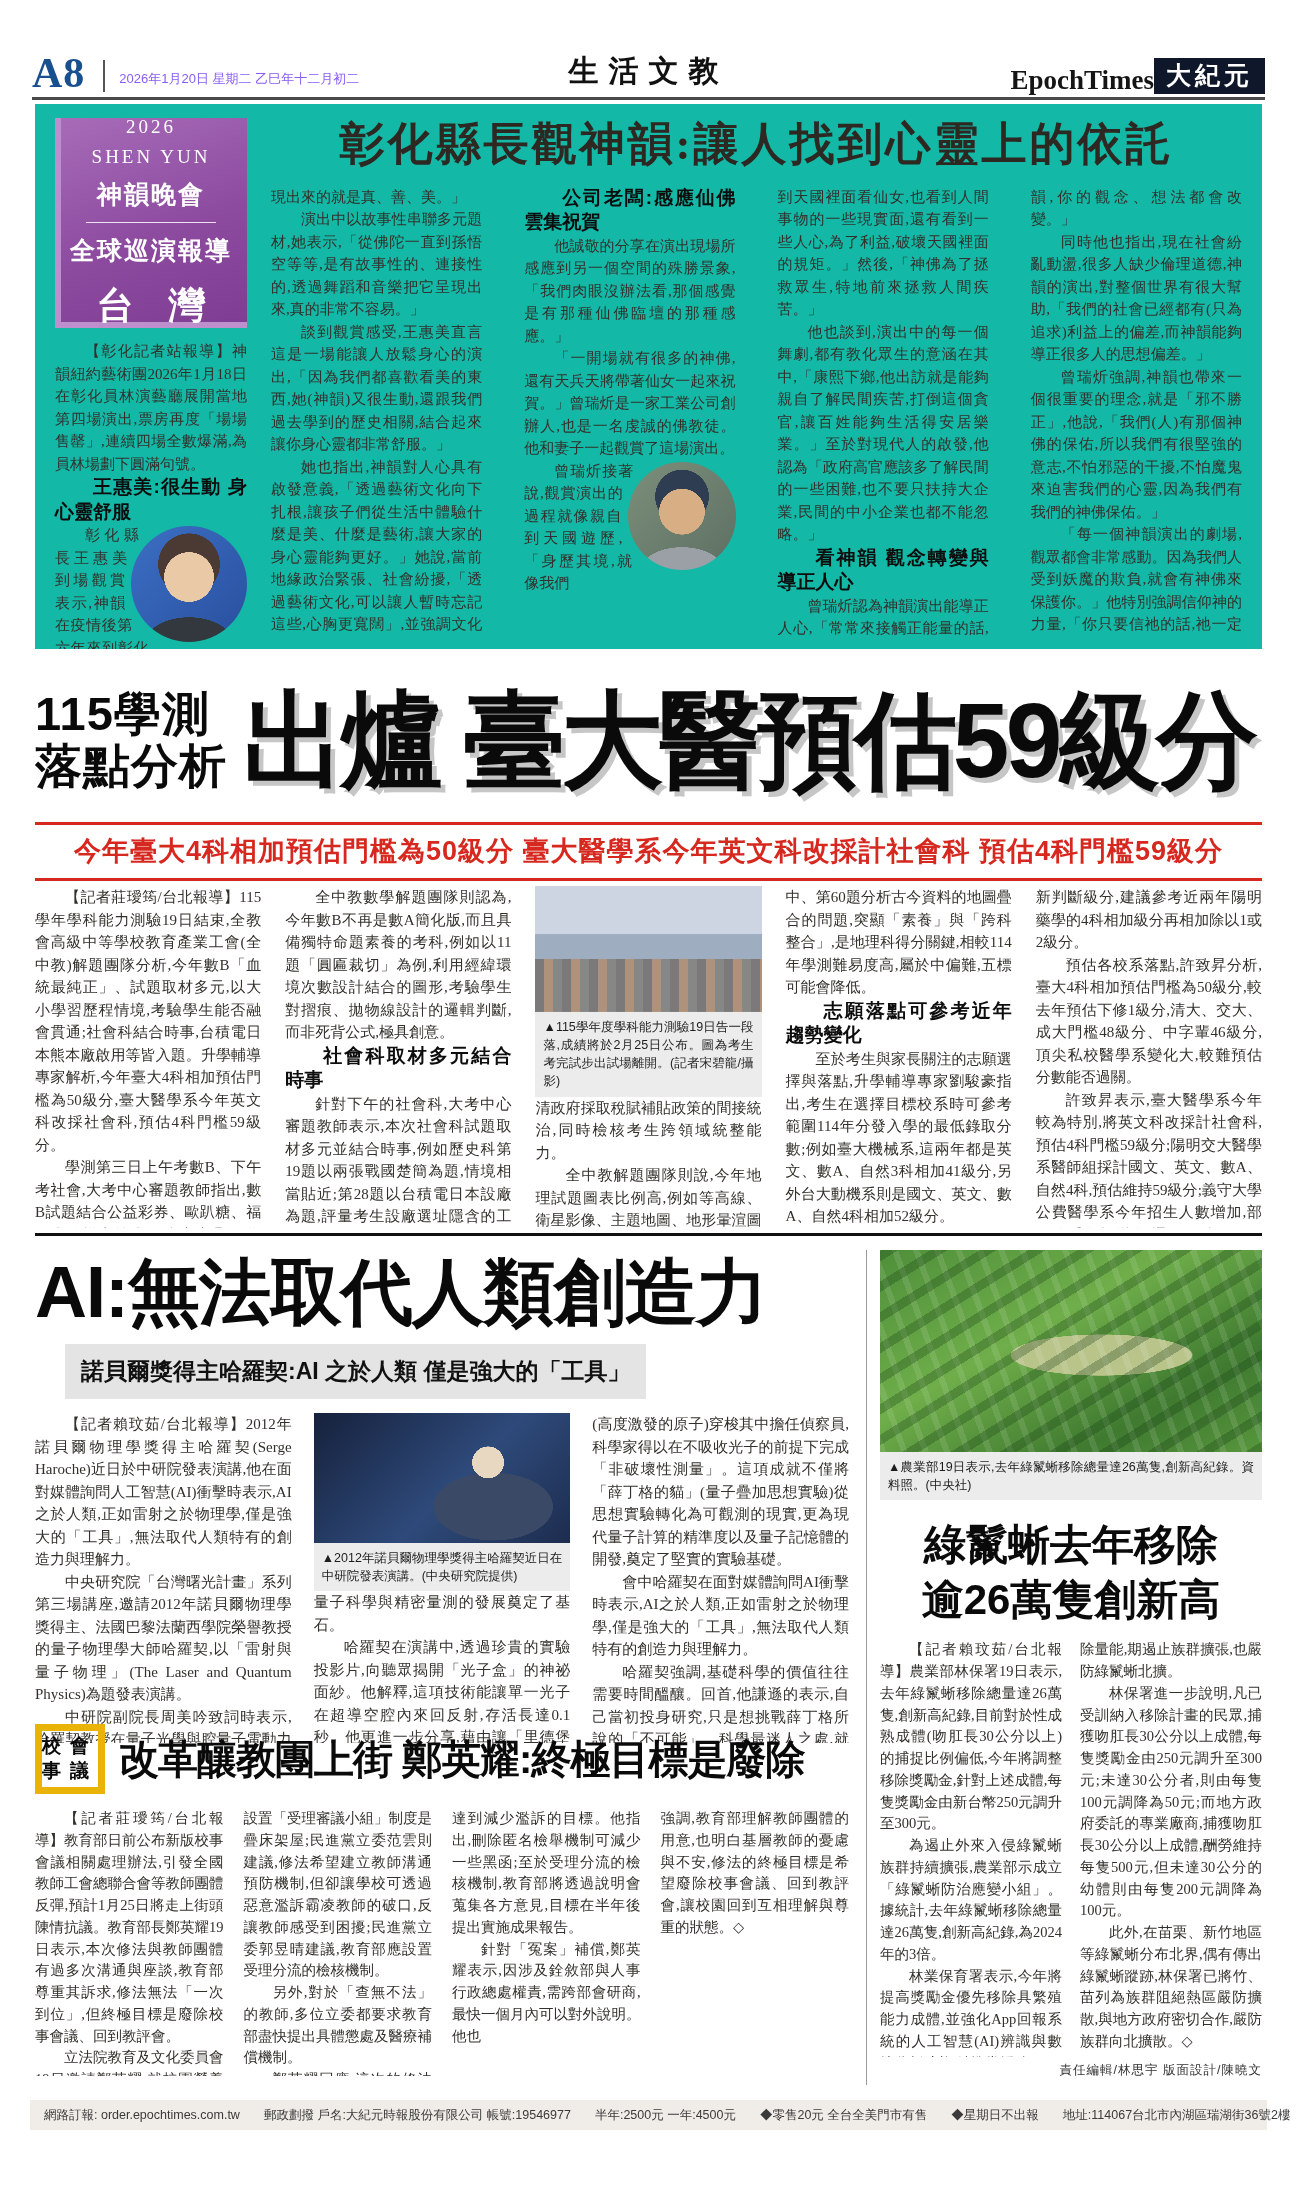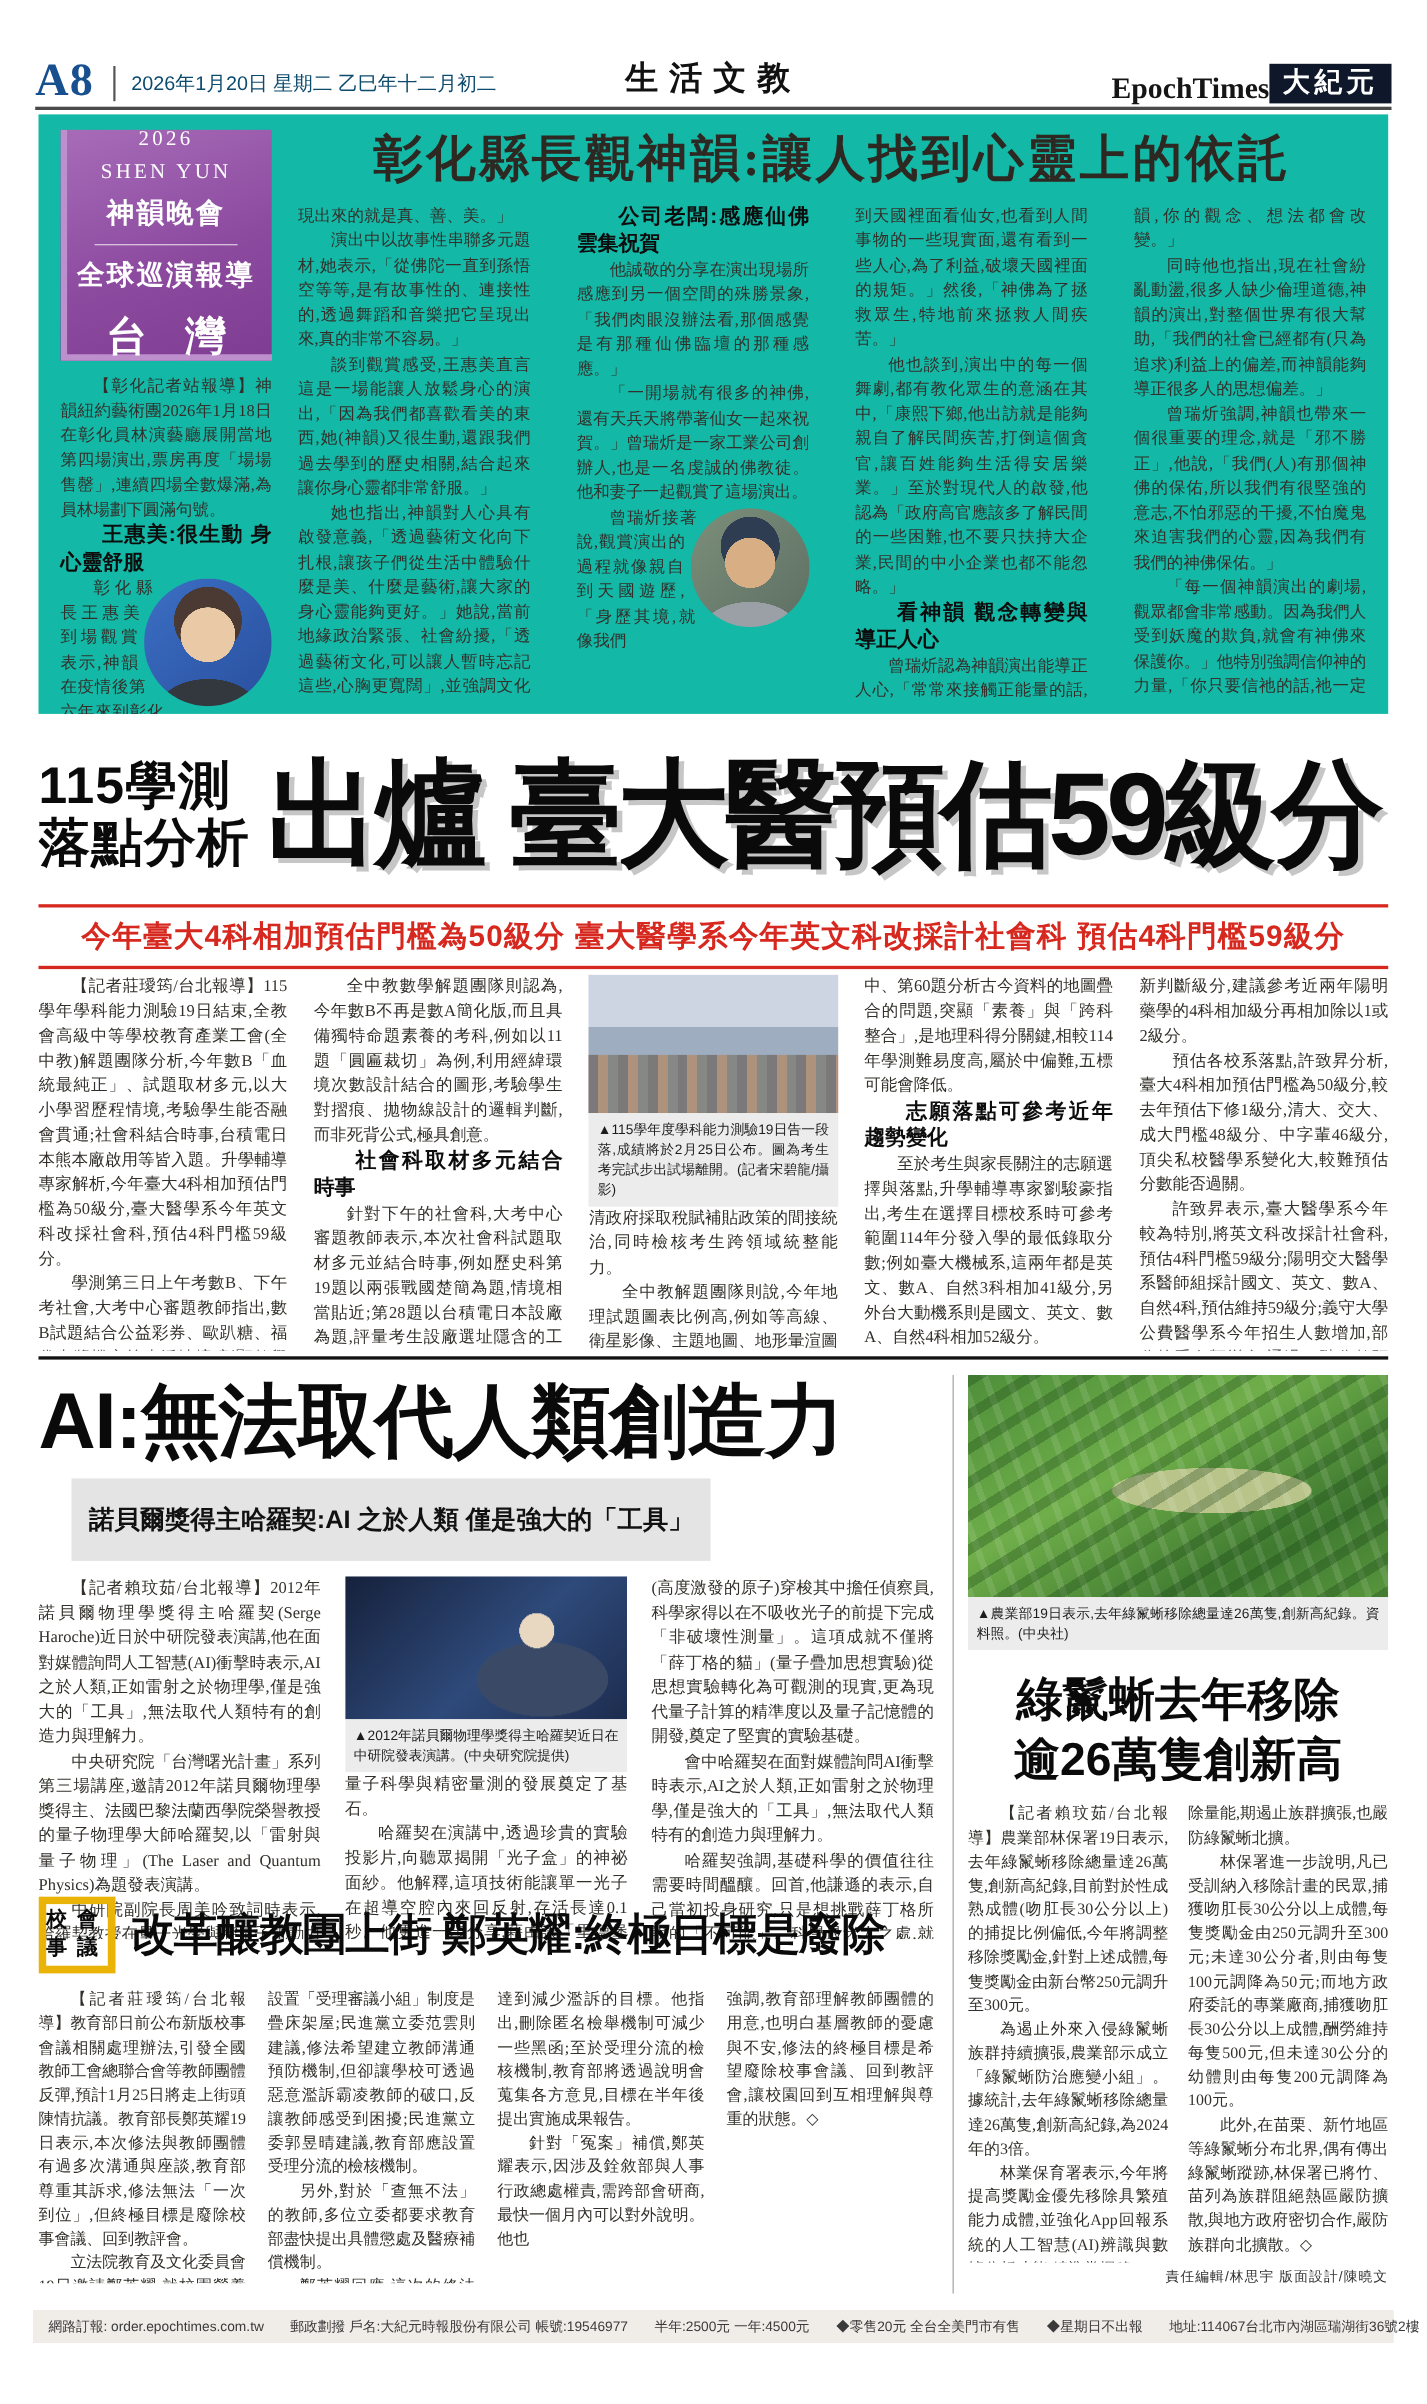--- a/index.html
+++ b/index.html
@@ -4,21 +4,21 @@
 <title>Epoch Times A8</title>
 <style>
   html,body{margin:0;padding:0;background:#fff;}
   .page{position:relative;width:1297px;height:2185px;background:#fff;overflow:hidden;
         font-family:"Liberation Serif","DejaVu Serif",serif;color:#33302b;}
 
   
   #masthead{position:absolute;left:32px;top:48px;width:1233px;height:46px;display:flex;align-items:flex-end;}
   .a8{font-weight:700;font-size:42px;line-height:1;color:#174f8f;letter-spacing:1px;}
   .mh-div{width:2px;height:32px;background:#555;margin:0 14px 2px 18px;}
-  .mh-date{font-family:"Liberation Sans",sans-serif;font-size:18px;color:#0c4a6e;padding-bottom:6px;}
+  .mh-date{font-family:"Liberation Sans",sans-serif;font-size:13px;color:#8b5cf6;padding-bottom:6px;}
   .mh-center{position:absolute;left:0;right:0;bottom:2px;text-align:center;
              font-weight:700;font-size:30px;letter-spacing:10px;color:#111;pointer-events:none;}
   .mh-brand{margin-left:auto;display:flex;align-items:flex-end;}
   .mh-brand-en{font-weight:700;font-size:27px;line-height:1;color:#151515;letter-spacing:0;}
   .mh-brand-zh{background:#0f172a;color:#fff;font-family:"Liberation Sans",sans-serif;
                font-weight:700;font-size:25px;line-height:1;padding:5px 12px 6px;letter-spacing:4px;}
   #toprule{position:absolute;left:32px;top:97px;width:1233px;border-top:3px solid #4a4a4a;}
 
   
   #sy{position:absolute;left:35px;top:104px;width:1227px;height:545px;background:#14b8a6;overflow:hidden;}
@@ -77,21 +77,21 @@
   .cap{font-family:"Liberation Sans",sans-serif;font-size:12.5px;line-height:1.45;background:#ececec;
        padding:6px 8px;text-align:justify;color:#1d1d1d;margin:0 0 8px;}
 
   #div1{position:absolute;left:35px;top:1233px;width:1227px;border-top:3px solid #111;}
   #vdiv{position:absolute;left:866px;top:1250px;height:835px;border-left:1px solid #9a9a9a;}
 
   
   #ai{position:absolute;left:35px;top:1250px;width:814px;overflow:hidden;}
   .ai-hl{font-family:"Liberation Sans",sans-serif;font-weight:900;font-size:72px;line-height:1;
          color:#0a0a0a;margin:6px 0 16px;white-space:nowrap;letter-spacing:-1px;}
-  .ai-deck{background:#e4e4e4;width:fit-content;margin:0 0 14px 30px;padding:22px 16px;
+  .ai-deck{background:#e4e4e4;width:fit-content;margin:0 0 14px 30px;padding:12px 16px;
            font-family:"Liberation Sans",sans-serif;font-weight:700;font-size:23px;color:#111;}
   .ai-body{display:flex;gap:22px;height:330px;overflow:hidden;}
   .ai-col{flex:1;min-width:0;}
   .ph-ai{width:100%;height:130px;
          background:radial-gradient(circle 16px at 68% 38%,#e8d8c2 0 99%,transparent 100%),
                     radial-gradient(ellipse 60px 34px at 70% 72%,#3a4a66 0 99%,transparent 100%),
                     linear-gradient(135deg,#16213c,#2e4a7a 55%,#1d2c4e);}
 
   
   #ig{position:absolute;left:880px;top:1250px;width:382px;overflow:hidden;}

